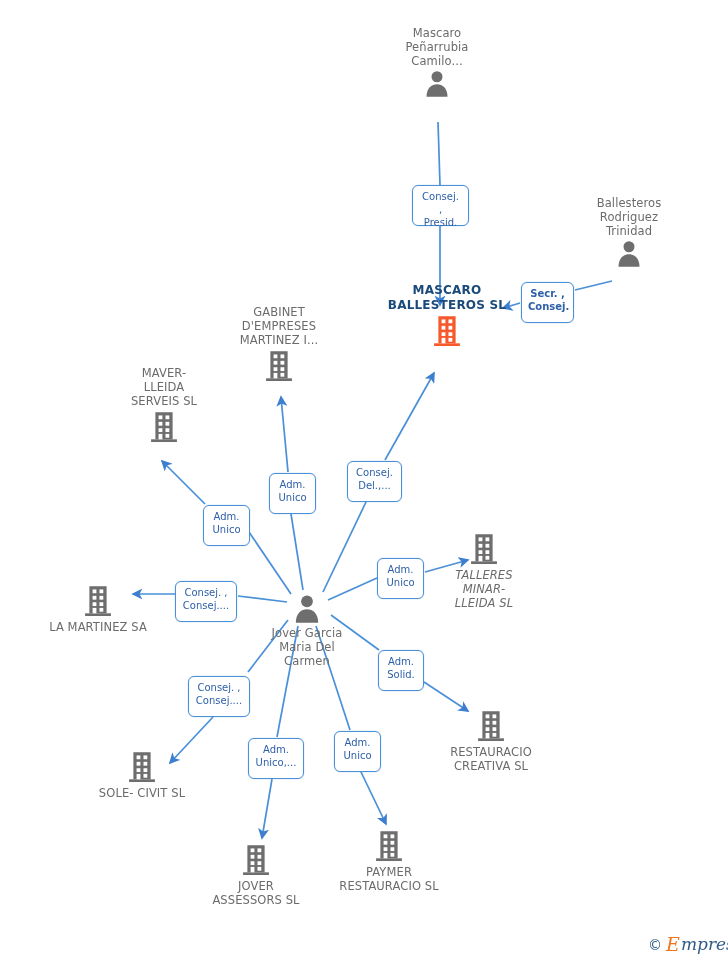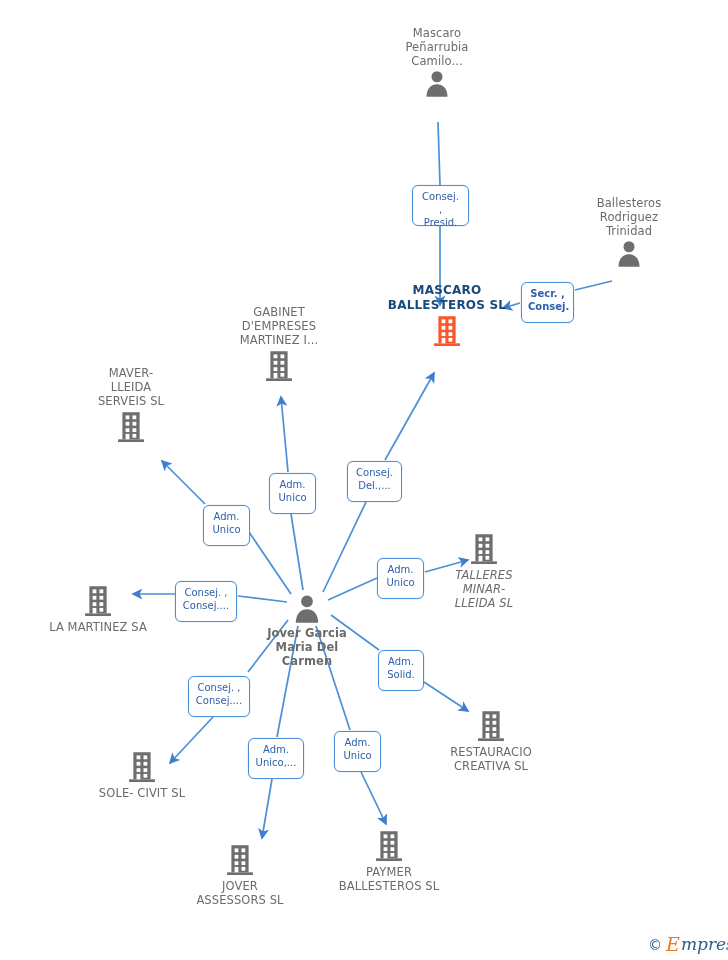--- a/index.html
+++ b/index.html
@@ -185,21 +185,21 @@
       <rect x="13.2" y="3.6" width="3.1" height="3.1" fill="#ffffff"></rect>
       <rect x="7.6" y="8.8" width="3.1" height="3.1" fill="#ffffff"></rect>
       <rect x="13.2" y="8.8" width="3.1" height="3.1" fill="#ffffff"></rect>
       <rect x="7.6" y="14" width="3.1" height="3.1" fill="#ffffff"></rect>
       <rect x="13.2" y="14" width="3.1" height="3.1" fill="#ffffff"></rect>
       <rect x="7.6" y="18.6" width="3.1" height="4.4" fill="#ffffff"></rect>
       <rect x="13.2" y="18.6" width="3.1" height="3.1" fill="#ffffff"></rect>
     </svg>
   </div>
 
-  <div class="node" style="left:71px; top:366px; width:120px;">
+  <div class="node" style="left:104px; top:366px; width:120px;">
     <div class="node-label">MAVER-
 LLEIDA
 SERVEIS  SL</div>
     <svg class="node-icon" width="30" height="32" viewBox="0 0 24 26" style="margin-top:3px;">
       <rect x="5" y="1" width="14" height="22" fill="#6e6e6e"></rect>
       <rect x="1.5" y="23" width="21" height="2.2" fill="#6e6e6e"></rect>
       <rect x="7.6" y="3.6" width="3.1" height="3.1" fill="#ffffff"></rect>
       <rect x="13.2" y="3.6" width="3.1" height="3.1" fill="#ffffff"></rect>
       <rect x="7.6" y="8.8" width="3.1" height="3.1" fill="#ffffff"></rect>
       <rect x="13.2" y="8.8" width="3.1" height="3.1" fill="#ffffff"></rect>
@@ -219,21 +219,21 @@
       <rect x="7.6" y="8.8" width="3.1" height="3.1" fill="#ffffff"></rect>
       <rect x="13.2" y="8.8" width="3.1" height="3.1" fill="#ffffff"></rect>
       <rect x="7.6" y="14" width="3.1" height="3.1" fill="#ffffff"></rect>
       <rect x="13.2" y="14" width="3.1" height="3.1" fill="#ffffff"></rect>
       <rect x="7.6" y="18.6" width="3.1" height="4.4" fill="#ffffff"></rect>
       <rect x="13.2" y="18.6" width="3.1" height="3.1" fill="#ffffff"></rect>
     </svg>
     <div class="node-label" style="margin-top:3px;">LA MARTINEZ SA</div>
   </div>
 
-  <div class="node" style="left:242px; top:592px; width:130px;font-weight:bold;">
+  <div class="node" style="left:242px; top:592px; width:130px;">
     <svg class="node-icon" width="32" height="32" viewBox="0 0 24 24">
       <circle cx="12" cy="7" r="4.4" fill="#6e6e6e"></circle>
       <path d="M3.6 23 C3.6 16.2 7.6 13 12 13 C16.4 13 20.4 16.2 20.4 23 Z" fill="#6e6e6e"></path>
     </svg>
     <div class="node-label" style="margin-top:2px;">Jover Garcia
 Maria Del
 Carmen</div>
   </div>
 
   <div class="node" style="left:428px; top:533px; width:112px;">
@@ -280,21 +280,21 @@
       <rect x="13.2" y="8.8" width="3.1" height="3.1" fill="#ffffff"></rect>
       <rect x="7.6" y="14" width="3.1" height="3.1" fill="#ffffff"></rect>
       <rect x="13.2" y="14" width="3.1" height="3.1" fill="#ffffff"></rect>
       <rect x="7.6" y="18.6" width="3.1" height="4.4" fill="#ffffff"></rect>
       <rect x="13.2" y="18.6" width="3.1" height="3.1" fill="#ffffff"></rect>
     </svg>
     <div class="node-label" style="margin-top:3px;">RESTAURACIO
 CREATIVA SL</div>
   </div>
 
-  <div class="node" style="left:178px; top:844px; width:124px;">
+  <div class="node" style="left:194px; top:844px; width:124px;">
     <svg class="node-icon" width="30" height="32" viewBox="0 0 24 26">
       <rect x="5" y="1" width="14" height="22" fill="#6e6e6e"></rect>
       <rect x="1.5" y="23" width="21" height="2.2" fill="#6e6e6e"></rect>
       <rect x="7.6" y="3.6" width="3.1" height="3.1" fill="#ffffff"></rect>
       <rect x="13.2" y="3.6" width="3.1" height="3.1" fill="#ffffff"></rect>
       <rect x="7.6" y="8.8" width="3.1" height="3.1" fill="#ffffff"></rect>
       <rect x="13.2" y="8.8" width="3.1" height="3.1" fill="#ffffff"></rect>
       <rect x="7.6" y="14" width="3.1" height="3.1" fill="#ffffff"></rect>
       <rect x="13.2" y="14" width="3.1" height="3.1" fill="#ffffff"></rect>
       <rect x="7.6" y="18.6" width="3.1" height="4.4" fill="#ffffff"></rect>
@@ -311,21 +311,21 @@
       <rect x="7.6" y="3.6" width="3.1" height="3.1" fill="#ffffff"></rect>
       <rect x="13.2" y="3.6" width="3.1" height="3.1" fill="#ffffff"></rect>
       <rect x="7.6" y="8.8" width="3.1" height="3.1" fill="#ffffff"></rect>
       <rect x="13.2" y="8.8" width="3.1" height="3.1" fill="#ffffff"></rect>
       <rect x="7.6" y="14" width="3.1" height="3.1" fill="#ffffff"></rect>
       <rect x="13.2" y="14" width="3.1" height="3.1" fill="#ffffff"></rect>
       <rect x="7.6" y="18.6" width="3.1" height="4.4" fill="#ffffff"></rect>
       <rect x="13.2" y="18.6" width="3.1" height="3.1" fill="#ffffff"></rect>
     </svg>
     <div class="node-label" style="margin-top:3px;">PAYMER
-BALLESTEROS SL</div>
+RESTAURACIO SL</div>
   </div>
 
   <div class="edge-label" style="left:412px; top:185px; width:57px; height:41px;">Consej. ,
 Presid.</div>
 
   <div class="edge-label" style="left:521px; top:282px; width:53px; height:41px;font-weight:bold;">Secr. ,
 Consej.</div>
 
   <div class="edge-label" style="left:347px; top:461px; width:55px; height:41px;">Consej.
 Del.,...</div>

